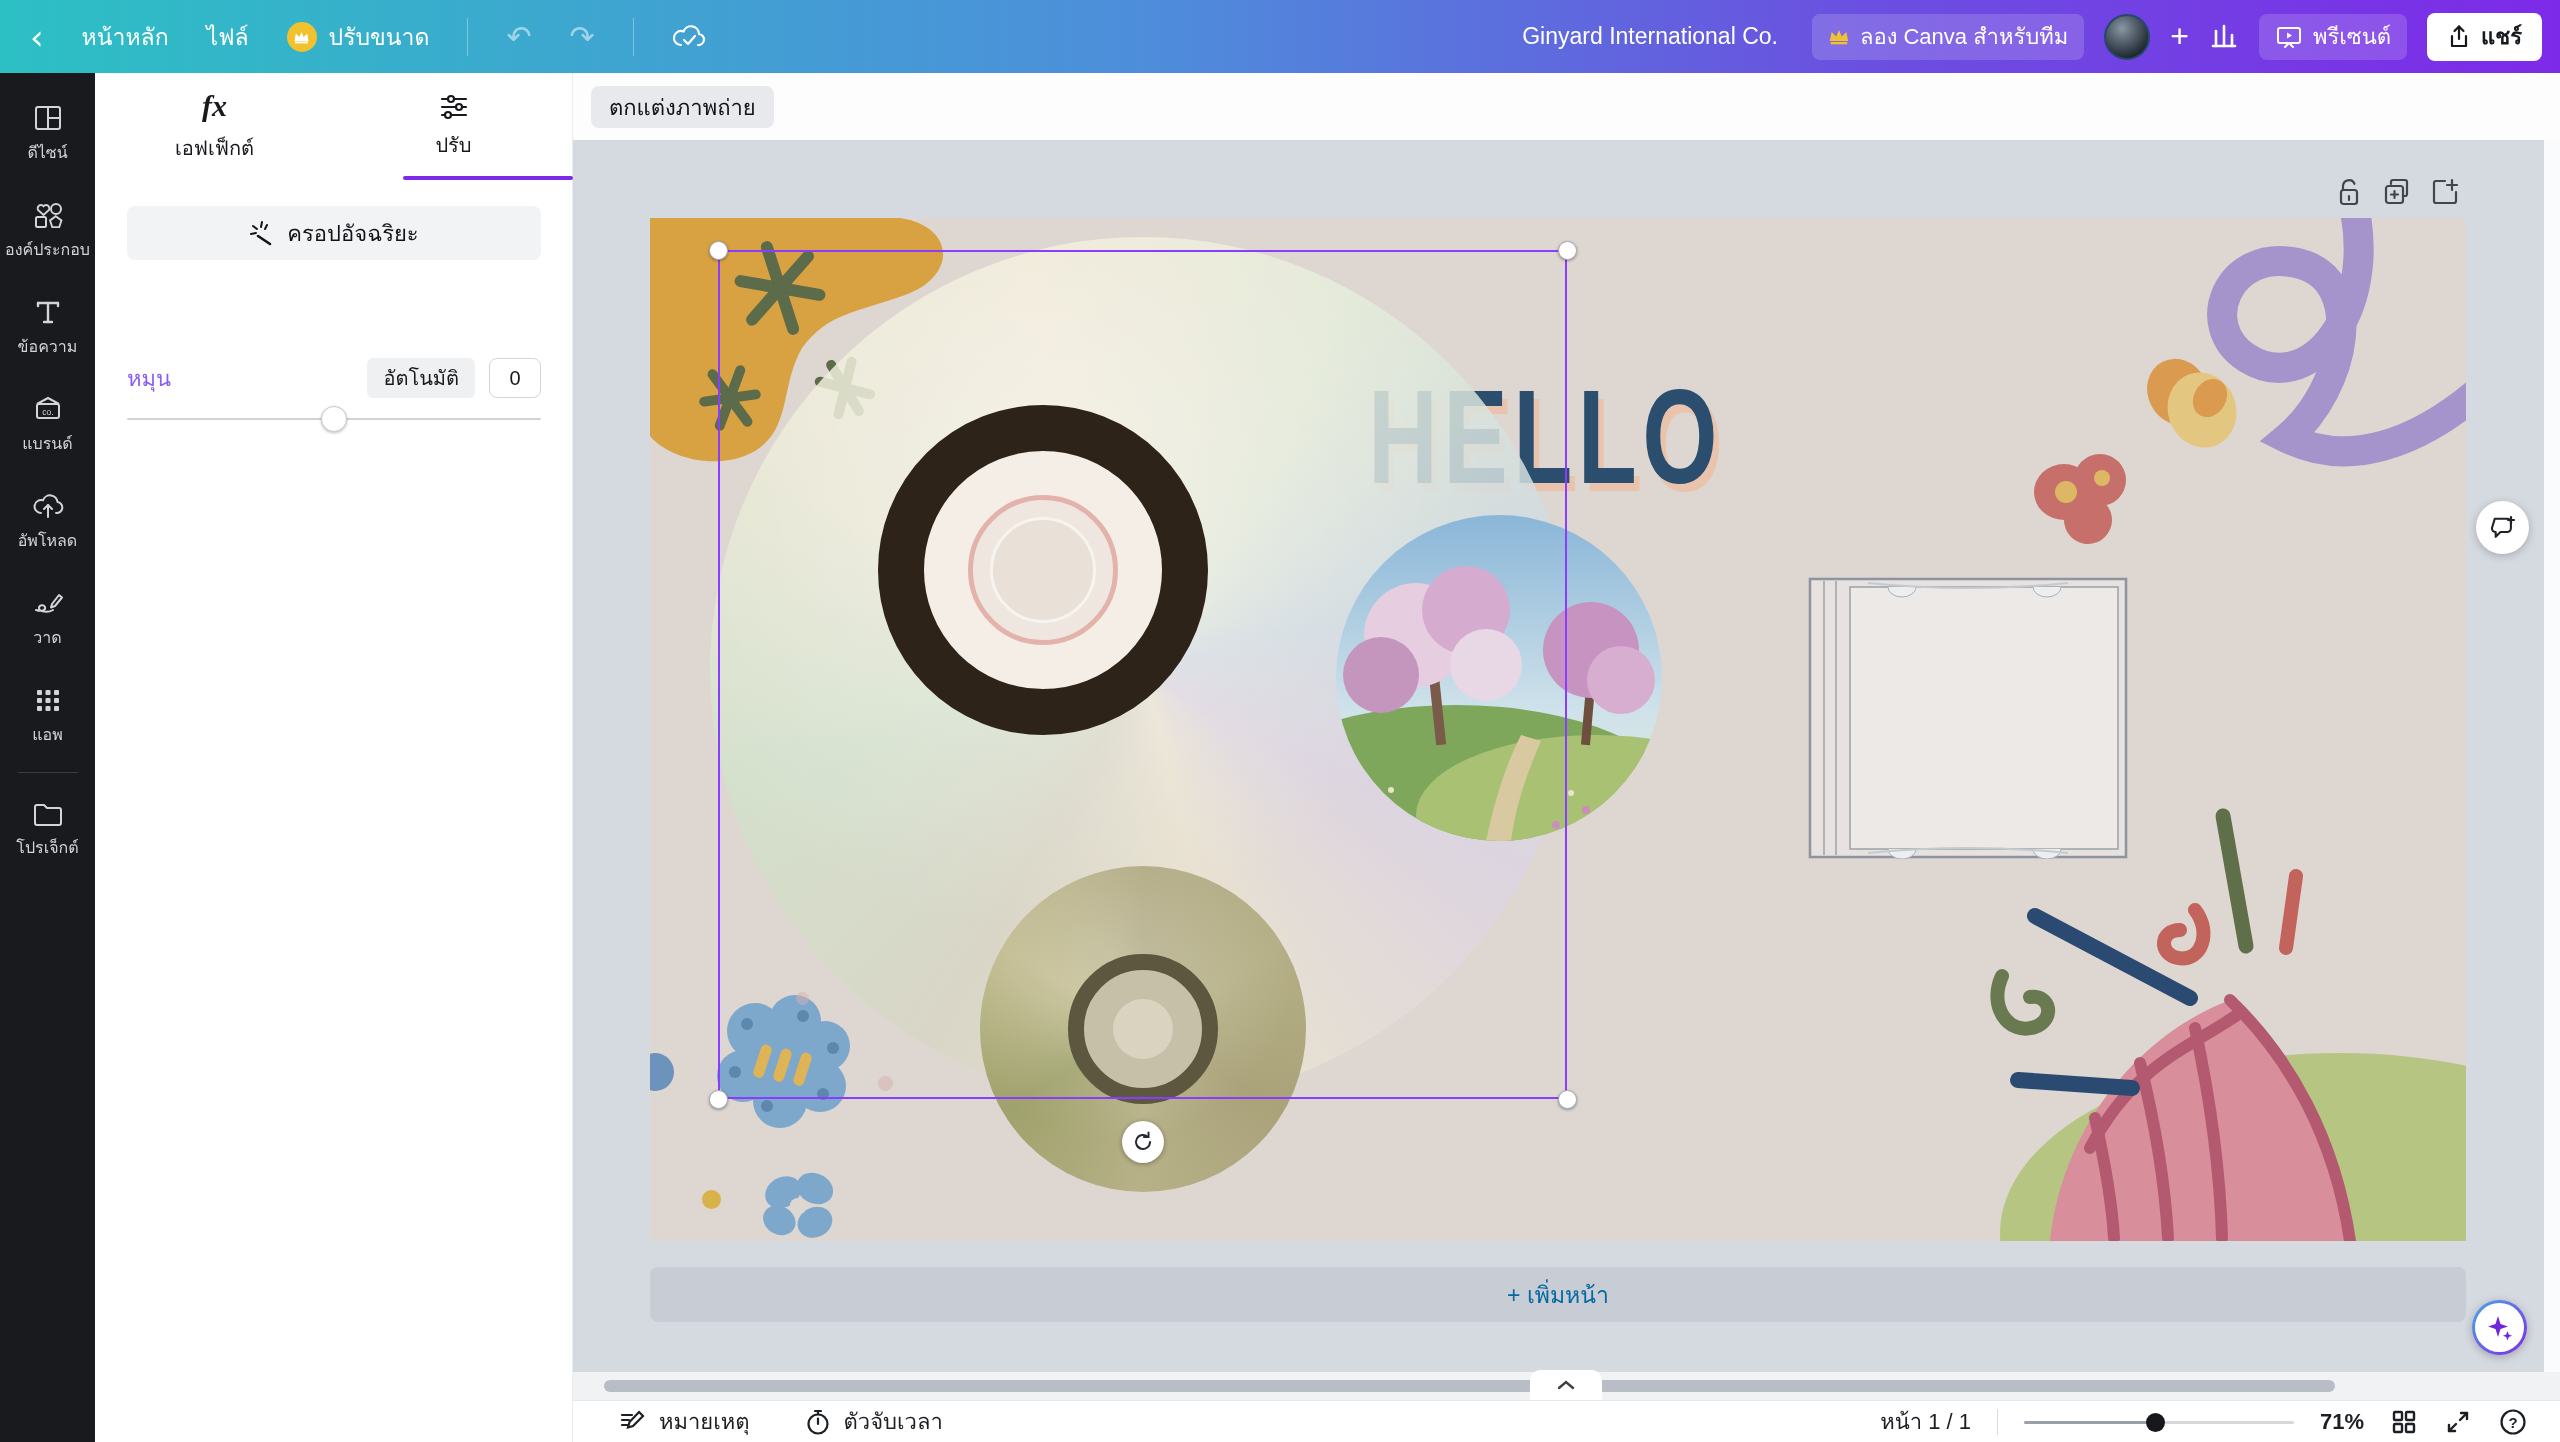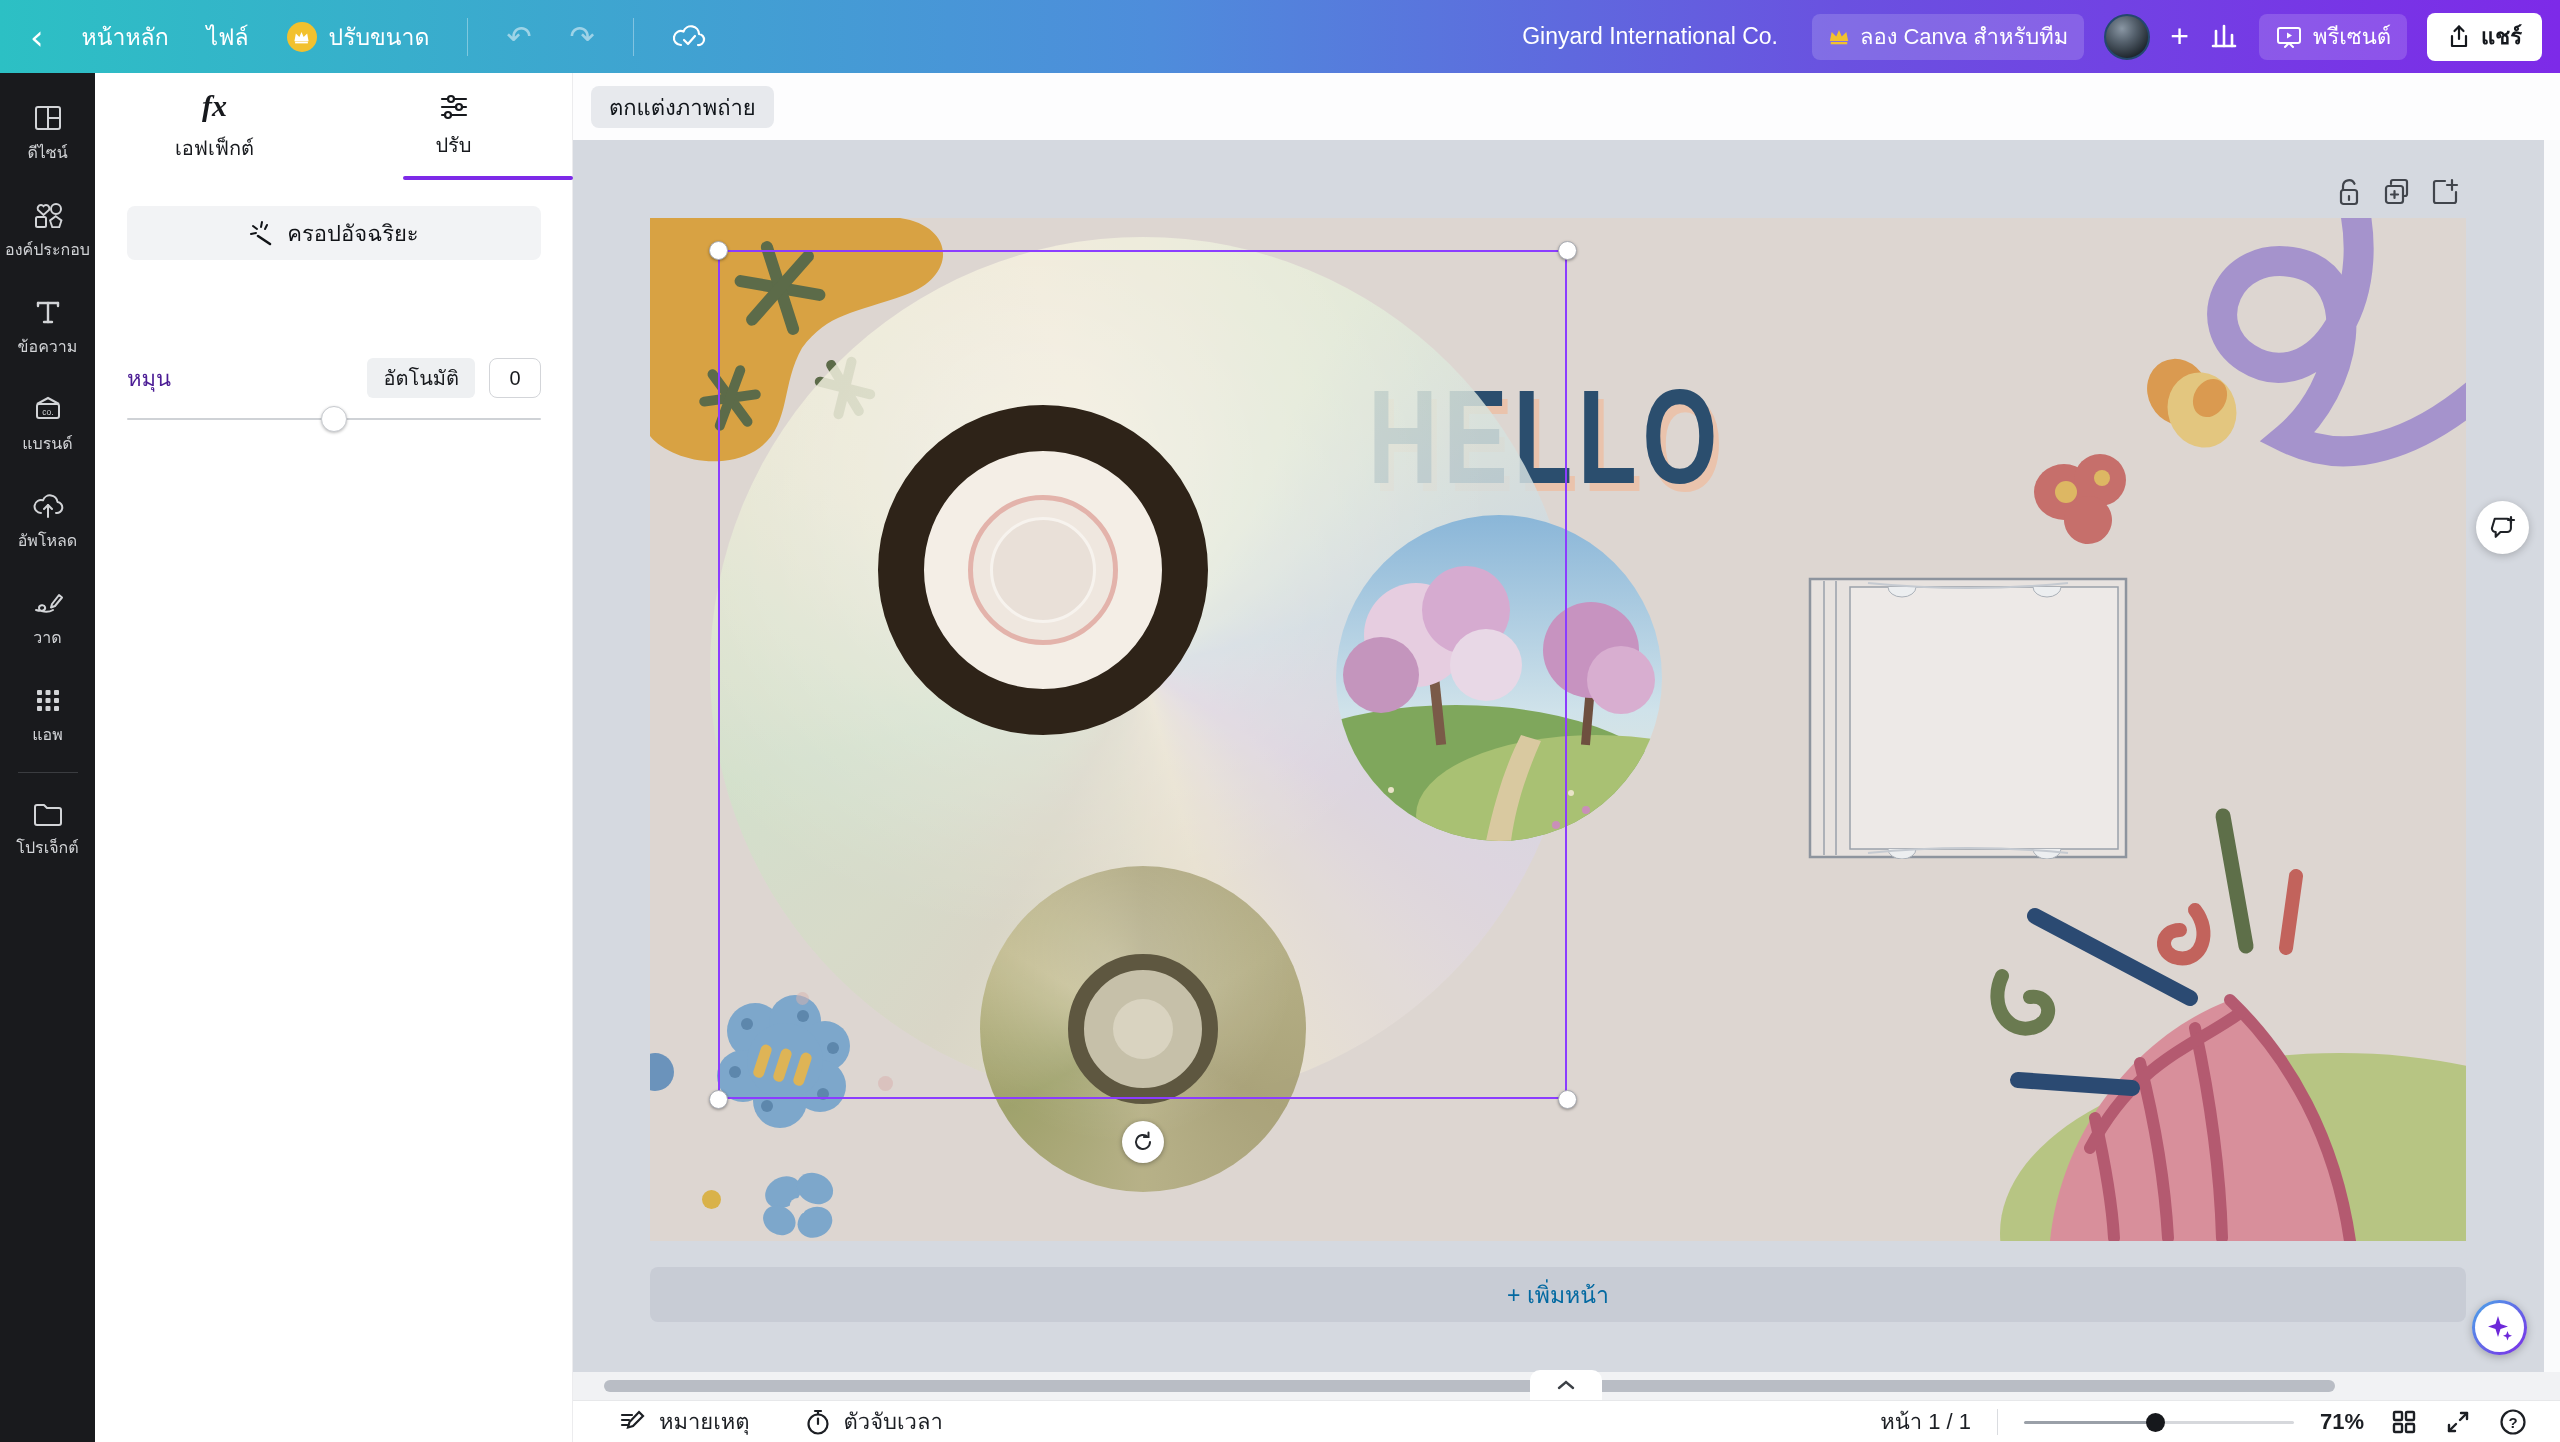--- a/index.html
+++ b/index.html
@@ -39,21 +39,21 @@
   
   .panel{position:absolute;left:95px;top:73px;width:478px;height:1369px;background:#ffffff;border-right:1px solid #ececee;}
   .tabs{position:absolute;left:0;top:0;width:478px;height:107px;display:flex;}
   .tab{flex:1;display:flex;flex-direction:column;align-items:center;justify-content:center;gap:9px;
     font-size:20px;color:#17191d;cursor:pointer;}
   .tab .fx{font-family:"Liberation Serif","DejaVu Serif",serif;font-style:italic;font-size:30px;font-weight:600;}
   .tab-underline{position:absolute;left:308px;bottom:0;width:170px;height:4px;background:#7d2ae8;border-radius:2px;}
   .smart-crop{position:absolute;left:32px;top:133px;width:414px;height:54px;background:#f2f3f5;border-radius:8px;
     display:flex;align-items:center;justify-content:center;gap:12px;font-size:22px;color:#111317;cursor:pointer;}
   .rotate-row{position:absolute;left:32px;top:283px;width:414px;height:44px;display:flex;align-items:center;}
-  .rotate-label{font-size:22px;color:#4c1d95;}
+  .rotate-label{font-size:22px;color:#8b5cf6;}
   .auto-chip{margin-left:auto;height:40px;padding:0 16px;background:#eef0f2;border-radius:6px;
     display:flex;align-items:center;font-size:20px;color:#17191d;cursor:pointer;}
   .rot-input{margin-left:14px;width:52px;height:40px;border:1px solid #d3d5d9;border-radius:8px;background:#fff;
     display:flex;align-items:center;justify-content:center;font-size:20px;color:#17191d;}
   .slider-track{position:absolute;left:32px;top:345px;width:414px;height:2px;background:#cfd2d6;border-radius:1px;}
   .slider-thumb{position:absolute;left:226px;top:333px;width:26px;height:26px;border-radius:50%;background:#fff;
     border:1.5px solid #c7cacf;box-shadow:0 1px 3px rgba(0,0,0,.25);cursor:pointer;}
   .panel-actions{position:absolute;left:0;bottom:24px;width:478px;display:flex;gap:14px;padding:0 16px;}
   .btn{flex:1;height:50px;border-radius:8px;display:flex;align-items:center;justify-content:center;
     font-size:22px;cursor:pointer;}

